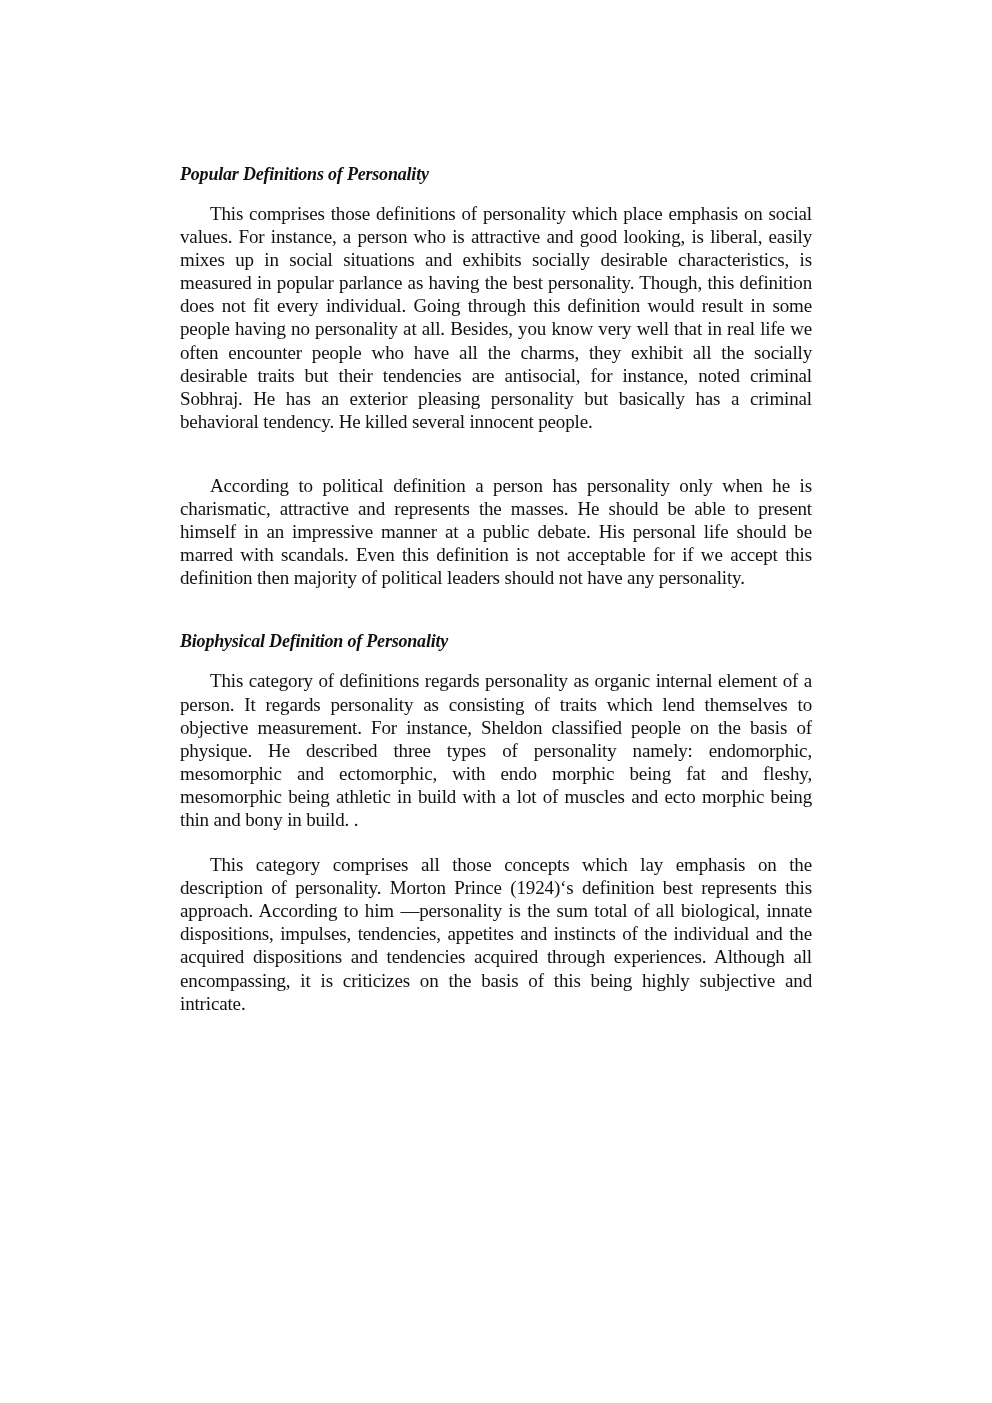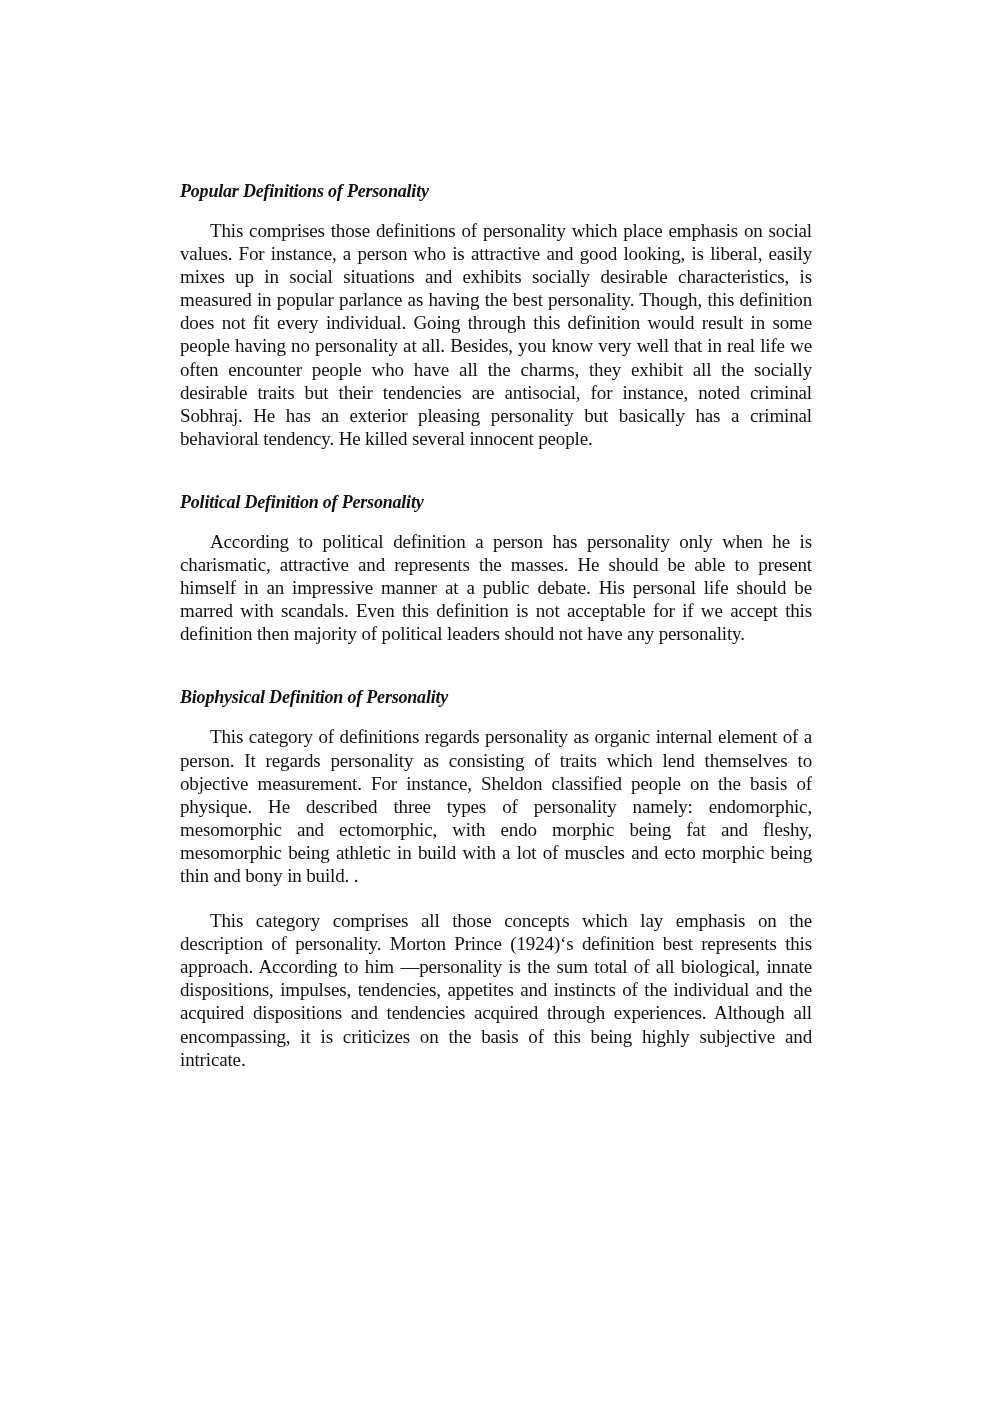--- a/index.html
+++ b/index.html
@@ -11,21 +11,21 @@
       width: 992px;
       height: 1403px;
       position: relative;
       overflow: hidden;
       font-family: "Liberation Serif", "DejaVu Serif", serif;
       color: #111111;
     }
     .page {
       position: absolute;
       left: 180px;
-      top: 180px;
+      top: 163px;
       width: 632px;
     }
     .section {
       margin: 0;
     }
     .heading {
       font-style: italic;
       font-weight: bold;
       font-size: 18px;
       line-height: 23px;
@@ -48,21 +48,20 @@
 <body>
 
 <div class="page">
 
   <div class="section sec-1">
     <h2 class="heading">Popular Definitions of Personality</h2>
     <p class="para">This comprises those definitions of personality which place emphasis on social values. For instance, a person who is attractive and good looking, is liberal, easily mixes up in social situations and exhibits socially desirable characteristics, is measured in popular parlance as having the best personality. Though, this definition does not fit every individual. Going through this definition would result in some people having no personality at all. Besides, you know very well that in real life we often encounter people who have all the charms, they exhibit all the socially desirable traits but their tendencies are antisocial, for instance, noted criminal Sobhraj. He has an exterior pleasing personality but basically has a criminal behavioral tendency. He killed several innocent people.</p>
   </div>
 
   <div class="section sec-2">
-    <h2 class="heading">Political Definition of Personality</h2>
     <p class="para">According to political definition a person has personality only when he is charismatic, attractive and represents the masses. He should be able to present himself in an impressive manner at a public debate. His personal life should be marred with scandals. Even this definition is not acceptable for if we accept this definition then majority of political leaders should not have any personality.</p>
   </div>
 
   <div class="section sec-3">
     <h2 class="heading">Biophysical Definition of Personality</h2>
     <p class="para">This category of definitions regards personality as organic internal element of a person. It regards personality as consisting of traits which lend themselves to objective measurement. For instance, Sheldon classified people on the basis of physique. He described three types of personality namely: endomorphic, mesomorphic and ectomorphic, with endo morphic being fat and fleshy, mesomorphic being athletic in build with a lot of muscles and ecto morphic being thin and bony in build. .</p>
   </div>
 
   <div class="section sec-4">
     <p class="para">This category comprises all those concepts which lay emphasis on the description of personality. Morton Prince (1924)‘s definition best represents this approach. According to him ―personality is the sum total of all biological, innate dispositions, impulses, tendencies, appetites and instincts of the individual and the acquired dispositions and tendencies acquired through experiences. Although all encompassing, it is criticizes on the basis of this being highly subjective and intricate.</p>

